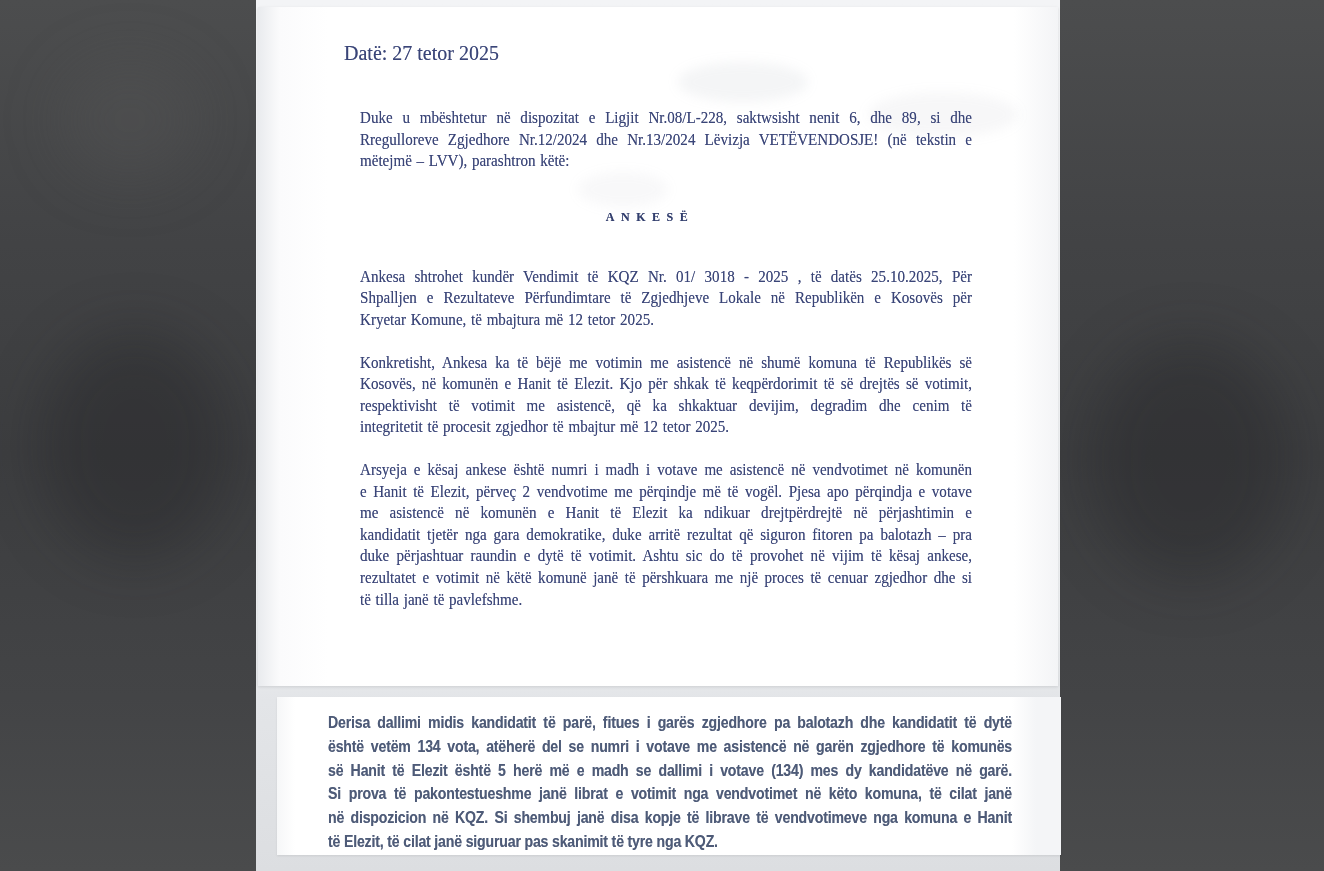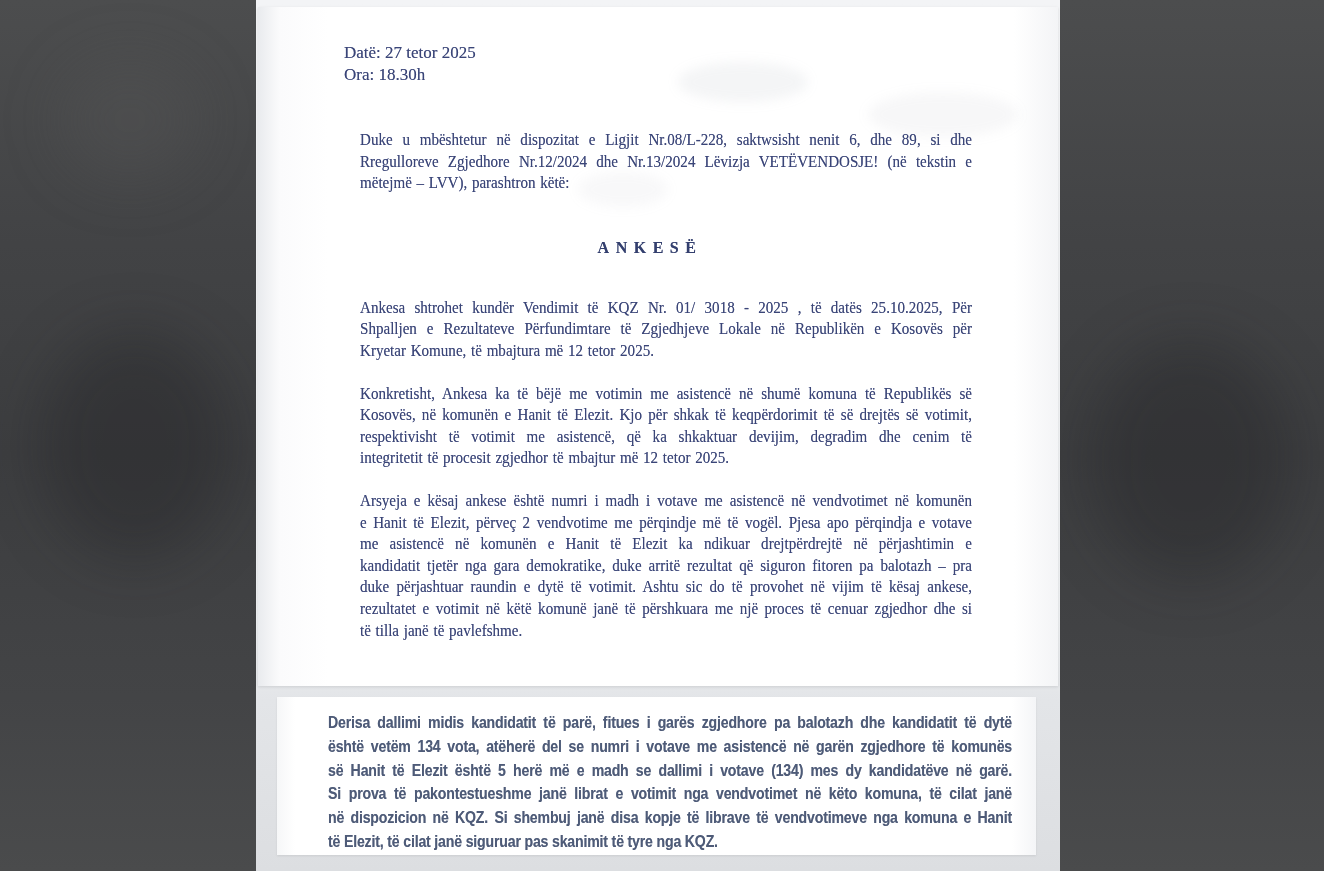--- a/index.html
+++ b/index.html
@@ -21,39 +21,40 @@
   }
   .main-page{
     position:absolute;left:2px;top:7px;width:800px;height:679px;
     background:linear-gradient(90deg,#e9ebee 0px,#fbfbfc 22px,#ffffff 70px,#ffffff 756px,#f3f4f6 800px);
     box-shadow:0 1px 3px rgba(0,0,0,.10);
   }
   .excerpt-page{
     position:absolute;left:21px;top:697px;width:759px;height:158px;
     background:linear-gradient(90deg,#f6f7f8 0px,#ffffff 18px,#ffffff 735px,#f4f5f7 759px);
     box-shadow:0 1px 2px rgba(0,0,0,.08);
+    padding-left:25px;
   }
 
   
   .doc-body{position:absolute;left:86px;top:35px;width:612px;color:#3a4578;}
-  .meta-line{font-size:17px;line-height:22px;white-space:nowrap;
+  .meta-line{font-size:20px;line-height:22px;white-space:nowrap;
              text-shadow:0 0 .6px rgba(58,69,120,.55);}
   .meta-block{margin:0 0 43px 0;}
   .para-outer{width:612px;margin:0 0 21px 16px;}
   .para-inner{width:650px;transform:scaleX(0.9415);transform-origin:0 0;}
   .para-inner .line{
     font-size:16px;line-height:21.6px;
     text-align:justify;text-align-last:justify;
     text-shadow:0 0 .6px rgba(58,69,120,.55);
     word-spacing:1px;white-space:normal;
   }
   .para-inner .line:last-child{text-align-last:left;}
   .doc-heading{
-    width:612px;text-align:center;font-weight:bold;font-size:16px;line-height:22px;
-    letter-spacing:6.5px;margin:43px 0 38px 0;color:#333f6e;
+    width:612px;text-align:center;font-weight:bold;font-size:12px;line-height:22px;
+    letter-spacing:6.5px;margin:34px 0 38px 0;color:#333f6e;
     text-shadow:0 0 .6px rgba(51,63,110,.6);
   }
 
   
   .smudge{position:absolute;border-radius:50%;filter:blur(6px);background:rgba(150,155,165,.10);}
   .smudge-1{left:420px;top:55px;width:130px;height:40px;}
   .smudge-2{left:610px;top:85px;width:150px;height:45px;background:rgba(150,155,165,.08);}
   .smudge-3{left:320px;top:165px;width:90px;height:35px;background:rgba(150,155,165,.07);}
 
   
@@ -80,21 +81,20 @@
 
     <div class="main-page">
       <div class="smudge smudge-1"></div>
       <div class="smudge smudge-2"></div>
       <div class="smudge smudge-3"></div>
 
       <div class="doc-body">
 
         <div class="meta-block">
           <div class="meta-line">Datë: 27 tetor 2025</div>
-          <div class="meta-line">Ora: 18.30h</div>
         </div>
 
         <div class="para-outer">
           <div class="para-inner lines">
               <div class="line">Duke u mbështetur në dispozitat e Ligjit Nr.08/L-228, saktwsisht nenit 6, dhe 89, si dhe</div>
               <div class="line">Rregulloreve Zgjedhore Nr.12/2024 dhe Nr.13/2024 Lëvizja VETËVENDOSJE! (në tekstin e</div>
               <div class="line">mëtejmë – LVV), parashtron këtë:</div>
             </div>
         </div>
 

